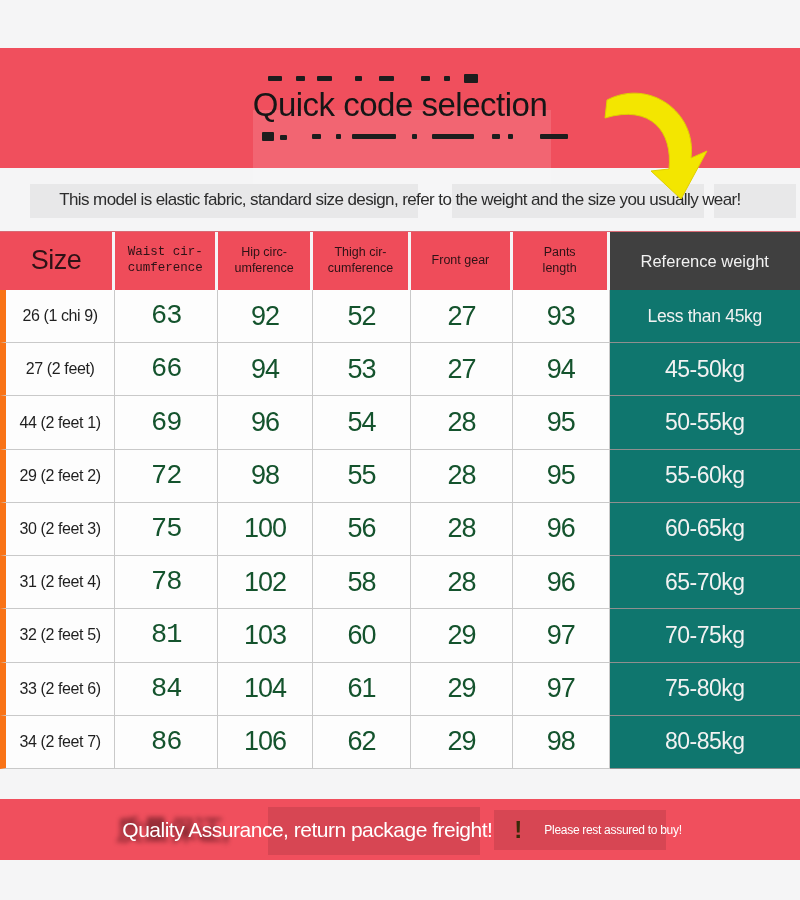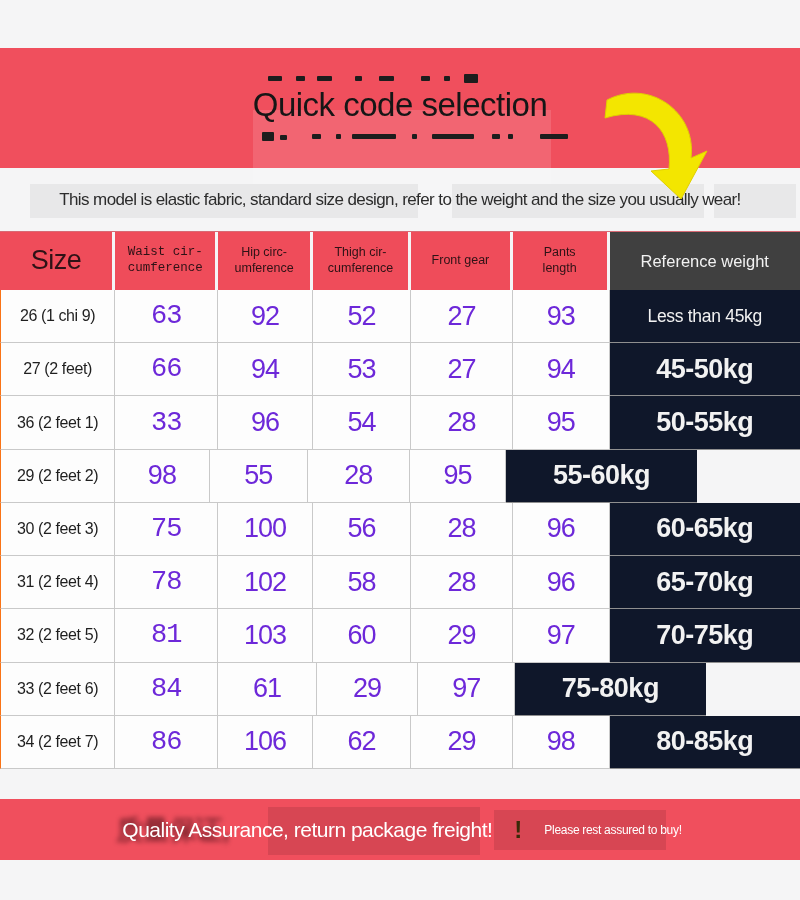--- a/index.html
+++ b/index.html
@@ -34,37 +34,37 @@
   
   .size-table{left:0;top:231px;width:800px;height:537px;display:flex;flex-direction:column;
     border-top:1px solid #d86a74;}
   .trow{display:flex;flex:1;min-height:0;}
   .trow.head{flex:0 0 58px;}
   .cell{
     box-sizing:border-box;display:flex;align-items:center;justify-content:center;
     border-right:1px solid #c9c9c9;border-bottom:1px solid #c9c9c9;
     background:#fdfdfd;text-align:center;
   }
-  .cell:first-child{border-left:1px solid #f97316;}
+  .cell:first-child{border-left:6px solid #f97316;}
   .c-size{width:14.4%;} .c-waist{width:12.9%;font-family:Liberation Mono, monospace;} .c-hip{width:11.8%;}
   .c-thigh{width:12.3%;} .c-front{width:12.7%;} .c-pants{width:12.1%;}
   .c-ref{width:23.8%;}
   .head .cell{
     background:#ef4c5a;border-right:3px solid #f5f5f6;border-bottom:none;border-left:none;
     color:#2e1216;font-size:12.5px;line-height:1.25;white-space:pre-line;
   }
   .head .c-size{font-size:27px;letter-spacing:-0.5px;}
   .head .c-ref{background:#404040;color:#f2f2f2;font-size:16.5px;border-right:none;}
   .cell.dark{
-    background:#0f172a;color:#f2f2f2;border-right:none;border-bottom:1px solid #8f8f8f;text-align:center;
+    background:#0f766e;color:#f2f2f2;border-right:none;border-bottom:1px solid #8f8f8f;text-align:center;
   }
   .size-label{font-size:16px;letter-spacing:-0.4px;color:#1f1f1f;}
-  .num{font-size:27px;letter-spacing:-1px;color:#6d28d9;}
+  .num{font-size:27px;letter-spacing:-1px;color:#14532d;}
   .wt-sm{font-size:17.5px;letter-spacing:-0.3px;}
-  .wt-lg{font-size:27px;font-weight:bold;letter-spacing:-0.5px;}
+  .wt-lg{font-size:23px;font-weight:normal;letter-spacing:-0.5px;}
 
   
   .footer-banner{left:0;top:799px;width:800px;height:61px;background:#f04f5d;z-index:1;}
   .footer-box{position:absolute;background:rgba(0,0,0,0.10);}
   .footer-content{
     position:absolute;left:2px;top:0;width:100%;height:100%;
     display:flex;align-items:center;justify-content:center;gap:22px;z-index:3;
   }
   .footer-main{color:#ffffff;font-size:21px;letter-spacing:-0.5px;position:relative;}
   .footer-censored{
@@ -144,31 +144,32 @@
     <div class="cell c-size size-label">27 (2 feet)</div>
     <div class="cell c-waist num">66</div>
     <div class="cell c-hip num">94</div>
     <div class="cell c-thigh num">53</div>
     <div class="cell c-front num">27</div>
     <div class="cell c-pants num">94</div>
     <div class="cell c-ref dark wt-lg">45-50kg</div>
   </div>
 
   <div class="trow">
-    <div class="cell c-size size-label">36 (2 feet 1)</div>
-    <div class="cell c-waist num">33</div>
+    <div class="cell c-size size-label">44 (2 feet 1)</div>
+    <div class="cell c-waist num">69</div>
     <div class="cell c-hip num">96</div>
     <div class="cell c-thigh num">54</div>
     <div class="cell c-front num">28</div>
     <div class="cell c-pants num">95</div>
     <div class="cell c-ref dark wt-lg">50-55kg</div>
   </div>
 
   <div class="trow">
     <div class="cell c-size size-label">29 (2 feet 2)</div>
+    <div class="cell c-waist num">72</div>
     <div class="cell c-hip num">98</div>
     <div class="cell c-thigh num">55</div>
     <div class="cell c-front num">28</div>
     <div class="cell c-pants num">95</div>
     <div class="cell c-ref dark wt-lg">55-60kg</div>
   </div>
 
   <div class="trow">
     <div class="cell c-size size-label">30 (2 feet 3)</div>
     <div class="cell c-waist num">75</div>
@@ -195,20 +196,21 @@
     <div class="cell c-hip num">103</div>
     <div class="cell c-thigh num">60</div>
     <div class="cell c-front num">29</div>
     <div class="cell c-pants num">97</div>
     <div class="cell c-ref dark wt-lg">70-75kg</div>
   </div>
 
   <div class="trow">
     <div class="cell c-size size-label">33 (2 feet 6)</div>
     <div class="cell c-waist num">84</div>
+    <div class="cell c-hip num">104</div>
     <div class="cell c-thigh num">61</div>
     <div class="cell c-front num">29</div>
     <div class="cell c-pants num">97</div>
     <div class="cell c-ref dark wt-lg">75-80kg</div>
   </div>
 
   <div class="trow">
     <div class="cell c-size size-label">34 (2 feet 7)</div>
     <div class="cell c-waist num">86</div>
     <div class="cell c-hip num">106</div>

